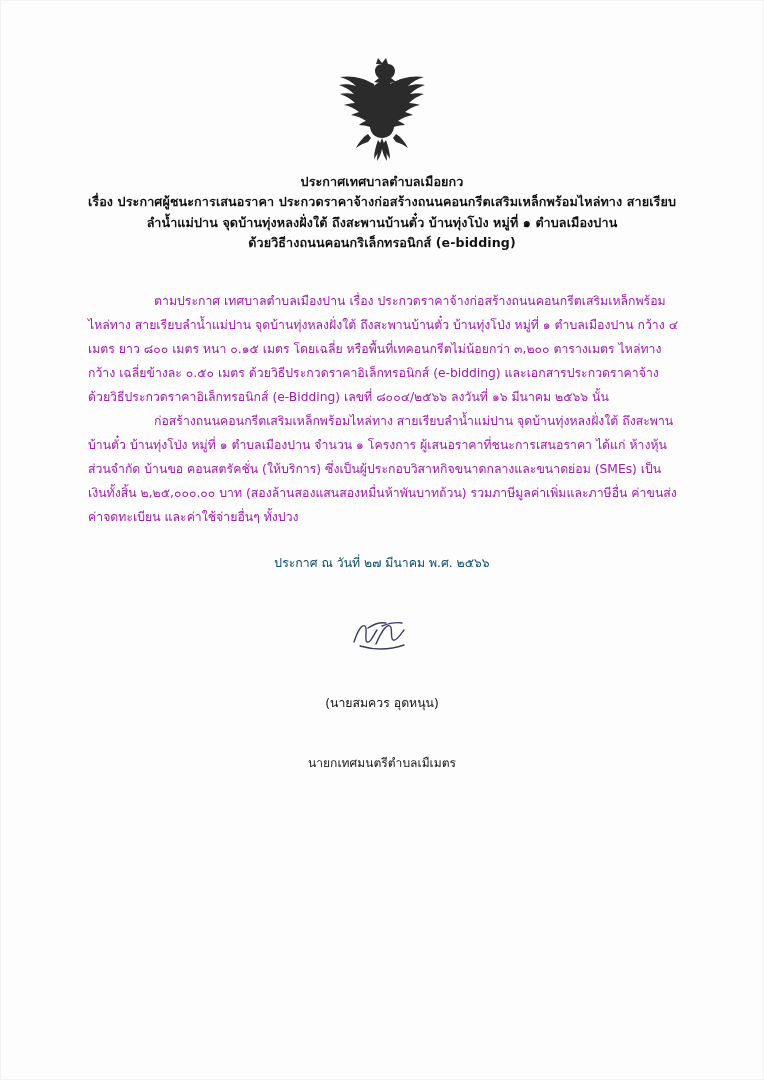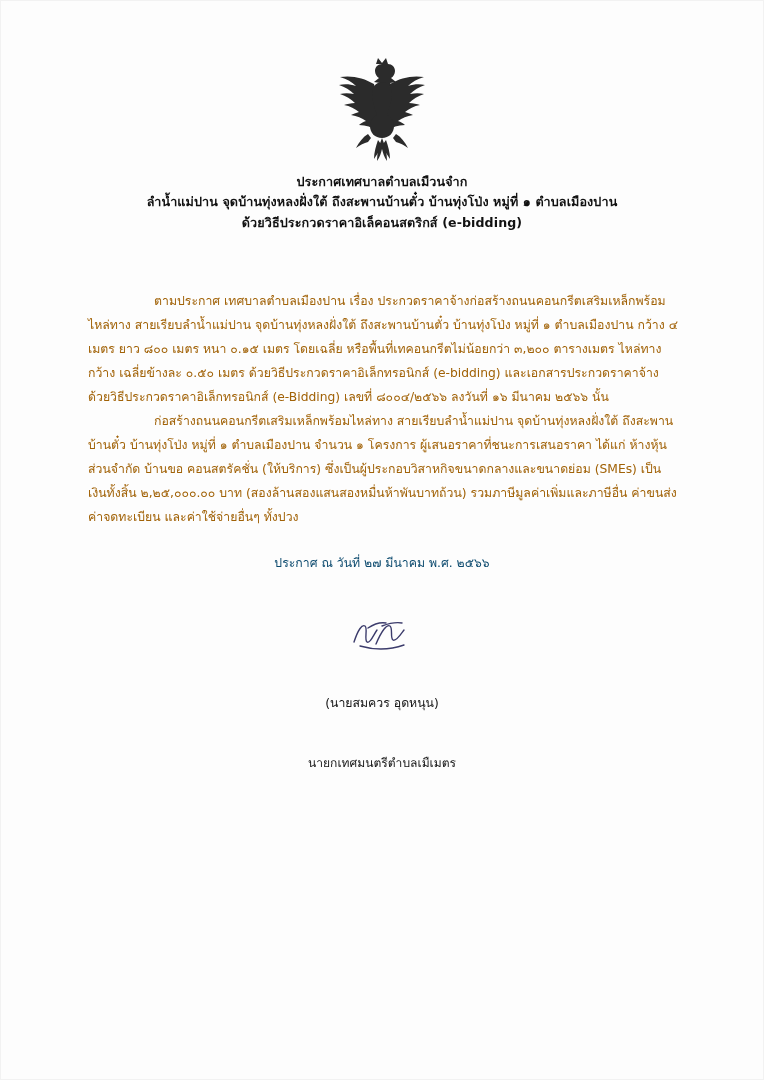--- a/index.html
+++ b/index.html
@@ -58,21 +58,21 @@
     display: block;
   }
   
   .body-text {
     position: absolute;
     top: 290px;
     left: 88px;
     width: 590px;
     font-size: 12.3px;
     line-height: 1.95;
-    color: #a16207;
+    color: #a21caf;
     text-align: left;
   }
   .body-text p {
     margin: 0;
   }
   .body-text .indent {
     display: inline-block;
     width: 66px;
   }
   
@@ -133,23 +133,24 @@
           <path d="M56 82 c-2 6 -4 12 -4 19 c3 -5 6 -9 9 -12 z"></path>
           <path d="M64 82 c2 6 4 12 4 19 c-3 -5 -6 -9 -9 -12 z"></path>
 
           <path d="M60 80 c-3 7 -5 15 -5 23 c3 -4 4 -8 5 -12 c1 4 2 8 5 12 c0 -8 -2 -16 -5 -23 z"></path>
         </g>
       </svg>
     </span>
   </div>
 
   <div class="heading">
-    <span class="line">ประกาศเทศบาลตำบลเมืวนจำก</span>
+    <span class="line">ประกาศเทศบาลตำบลเมือยกว</span>
+    <span class="line">เรื่อง ประกาศผู้ชนะการเสนอราคา ประกวดราคาจ้างก่อสร้างถนนคอนกรีตเสริมเหล็กพร้อมไหล่ทาง สายเรียบ</span>
     <span class="line">ลำน้ำแม่ปาน จุดบ้านทุ่งหลงฝั่งใต้ ถึงสะพานบ้านตั๋ว บ้านทุ่งโป่ง หมู่ที่ ๑ ตำบลเมืองปาน</span>
-    <span class="line">ด้วยวิธีประกวดราคาอิเล็คอนสตริกส์ (e-bidding)</span>
+    <span class="line">ด้วยวิธีางถนนคอนกริเล็กทรอนิกส์ (e-bidding)</span>
   </div>
 
   <div class="body-text">
     <p><span class="indent"></span><span>ตามประกาศ เทศบาลตำบลเมืองปาน เรื่อง ประกวดราคาจ้างก่อสร้างถนนคอนกรีตเสริมเหล็กพร้อมไหล่ทาง สายเรียบลำน้ำแม่ปาน จุดบ้านทุ่งหลงฝั่งใต้ ถึงสะพานบ้านตั๋ว บ้านทุ่งโป่ง หมู่ที่ ๑ ตำบลเมืองปาน กว้าง ๔ เมตร ยาว ๘๐๐ เมตร หนา ๐.๑๕ เมตร โดยเฉลี่ย หรือพื้นที่เทคอนกรีตไม่น้อยกว่า ๓,๒๐๐ ตารางเมตร ไหล่ทางกว้าง เฉลี่ยข้างละ ๐.๕๐ เมตร ด้วยวิธีประกวดราคาอิเล็กทรอนิกส์ (e-bidding) และเอกสารประกวดราคาจ้างด้วยวิธีประกวดราคาอิเล็กทรอนิกส์ (e-Bidding) เลขที่ ๘๐๐๔/๒๕๖๖ ลงวันที่ ๑๖ มีนาคม ๒๕๖๖ นั้น</span></p>
     <p><span class="indent"></span><span>ก่อสร้างถนนคอนกรีตเสริมเหล็กพร้อมไหล่ทาง สายเรียบลำน้ำแม่ปาน จุดบ้านทุ่งหลงฝั่งใต้ ถึงสะพานบ้านตั๋ว บ้านทุ่งโป่ง หมู่ที่ ๑ ตำบลเมืองปาน จำนวน ๑ โครงการ ผู้เสนอราคาที่ชนะการเสนอราคา ได้แก่ ห้างหุ้นส่วนจำกัด บ้านขอ คอนสตรัคชั่น (ให้บริการ) ซึ่งเป็นผู้ประกอบวิสาหกิจขนาดกลางและขนาดย่อม (SMEs) เป็นเงินทั้งสิ้น ๒,๒๕,๐๐๐.๐๐ บาท (สองล้านสองแสนสองหมื่นห้าพันบาทถ้วน) รวมภาษีมูลค่าเพิ่มและภาษีอื่น ค่าขนส่ง ค่าจดทะเบียน และค่าใช้จ่ายอื่นๆ ทั้งปวง</span></p>
   </div>
 
   <div class="date-line">ประกาศ ณ วันที่ ๒๗  มีนาคม พ.ศ. ๒๕๖๖</div>
 
   <div class="signature-block">

